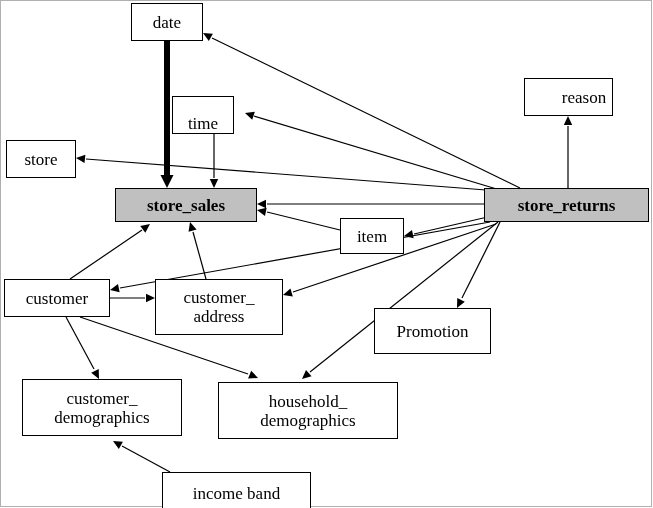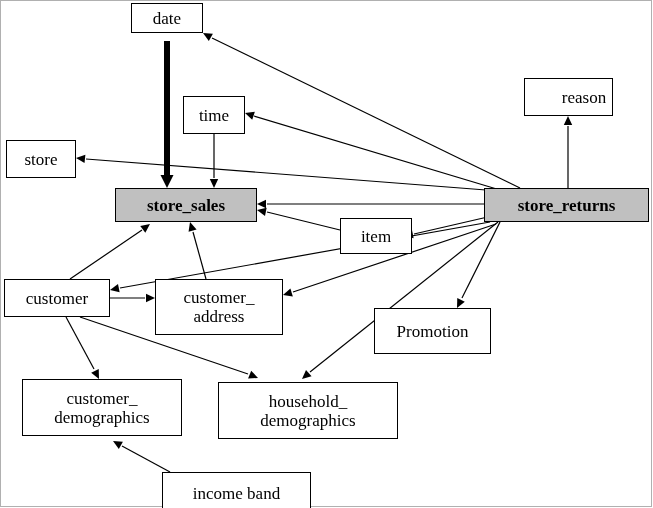--- a/index.html
+++ b/index.html
@@ -135,27 +135,27 @@
       </g>
       <g>
         <path d="M80,317 L248,374" fill="none" stroke="#000000" stroke-width="1.2"></path>
         <polygon points="258,378 248.08386894134543,378.55708601453114 251.2035506227199,370.757881811095" fill="#000000"></polygon>
       </g>
       <g>
         <path d="M170,472 L122,446" fill="none" stroke="#000000" stroke-width="1.2"></path>
         <polygon points="113,441 122.9071157960441,441.69932582089723 118.82771517414359,449.04224694031814" fill="#000000"></polygon>
       </g>
     </svg>
-<div class="node" style="left: 131px; top: 3px; width: 72px; height: 30px;"><span class="lbl">date</span></div>
+<div class="node" style="left: 131px; top: 3px; width: 72px; height: 38px;"><span class="lbl">date</span></div>
     <div class="node" style="left: 524px; top: 78px; width: 89px; height: 38px; padding-left: 31px;"><span class="lbl">reason</span></div>
-    <div class="node" style="left: 183px; top: 96px; width: 62px; height: 38px;"><span class="lbl">time</span></div>
+    <div class="node" style="left: 172px; top: 96px; width: 62px; height: 38px; justify-content: flex-end;"><span class="lbl">time</span></div>
     <div class="node" style="left: 6px; top: 140px; width: 70px; height: 38px; align-items: flex-end;"><span class="lbl">store</span></div>
     <div class="node fact" style="left: 115px; top: 188px; width: 142px; height: 34px;"><span class="lbl">store_sales</span></div>
     <div class="node fact" style="left: 484px; top: 188px; width: 165px; height: 34px;"><span class="lbl">store_returns</span></div>
-    <div class="node" style="left: 340px; top: 218px; width: 72px; height: 36px;"><span class="lbl">item</span></div>
+    <div class="node" style="left: 340px; top: 218px; width: 64px; height: 36px;"><span class="lbl">item</span></div>
     <div class="node" style="left: 4px; top: 279px; width: 106px; height: 38px;"><span class="lbl">customer</span></div>
     <div class="node" style="left: 155px; top: 279px; width: 128px; height: 56px;"><span class="lbl">customer_
 address</span></div>
     <div class="node" style="left: 374px; top: 308px; width: 117px; height: 46px;"><span class="lbl">Promotion</span></div>
     <div class="node" style="left: 22px; top: 379px; width: 160px; height: 57px;"><span class="lbl">customer_
 demographics</span></div>
     <div class="node" style="left: 218px; top: 382px; width: 180px; height: 57px;"><span class="lbl">household_
 demographics</span></div>
     <div class="node" style="left: 162px; top: 472px; width: 149px; height: 42px;"><span class="lbl">income band</span></div>
   </div>

